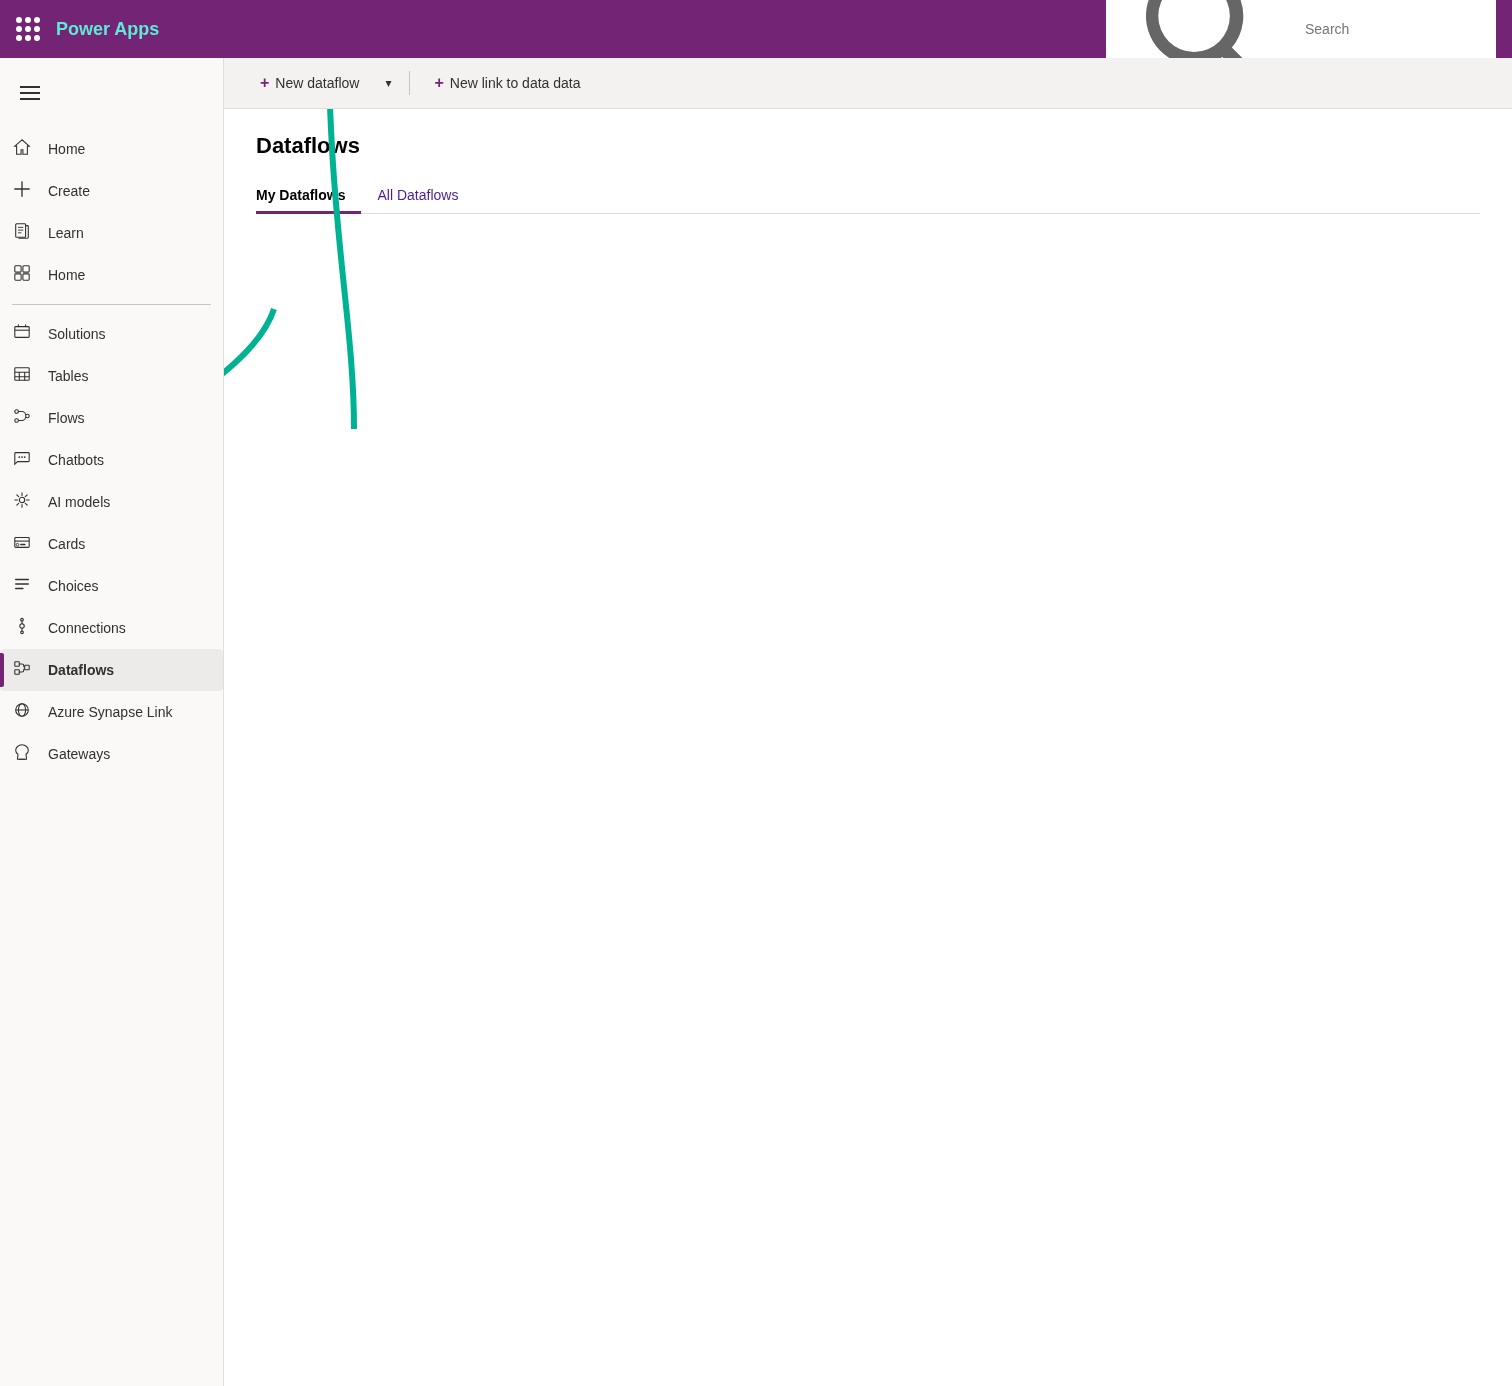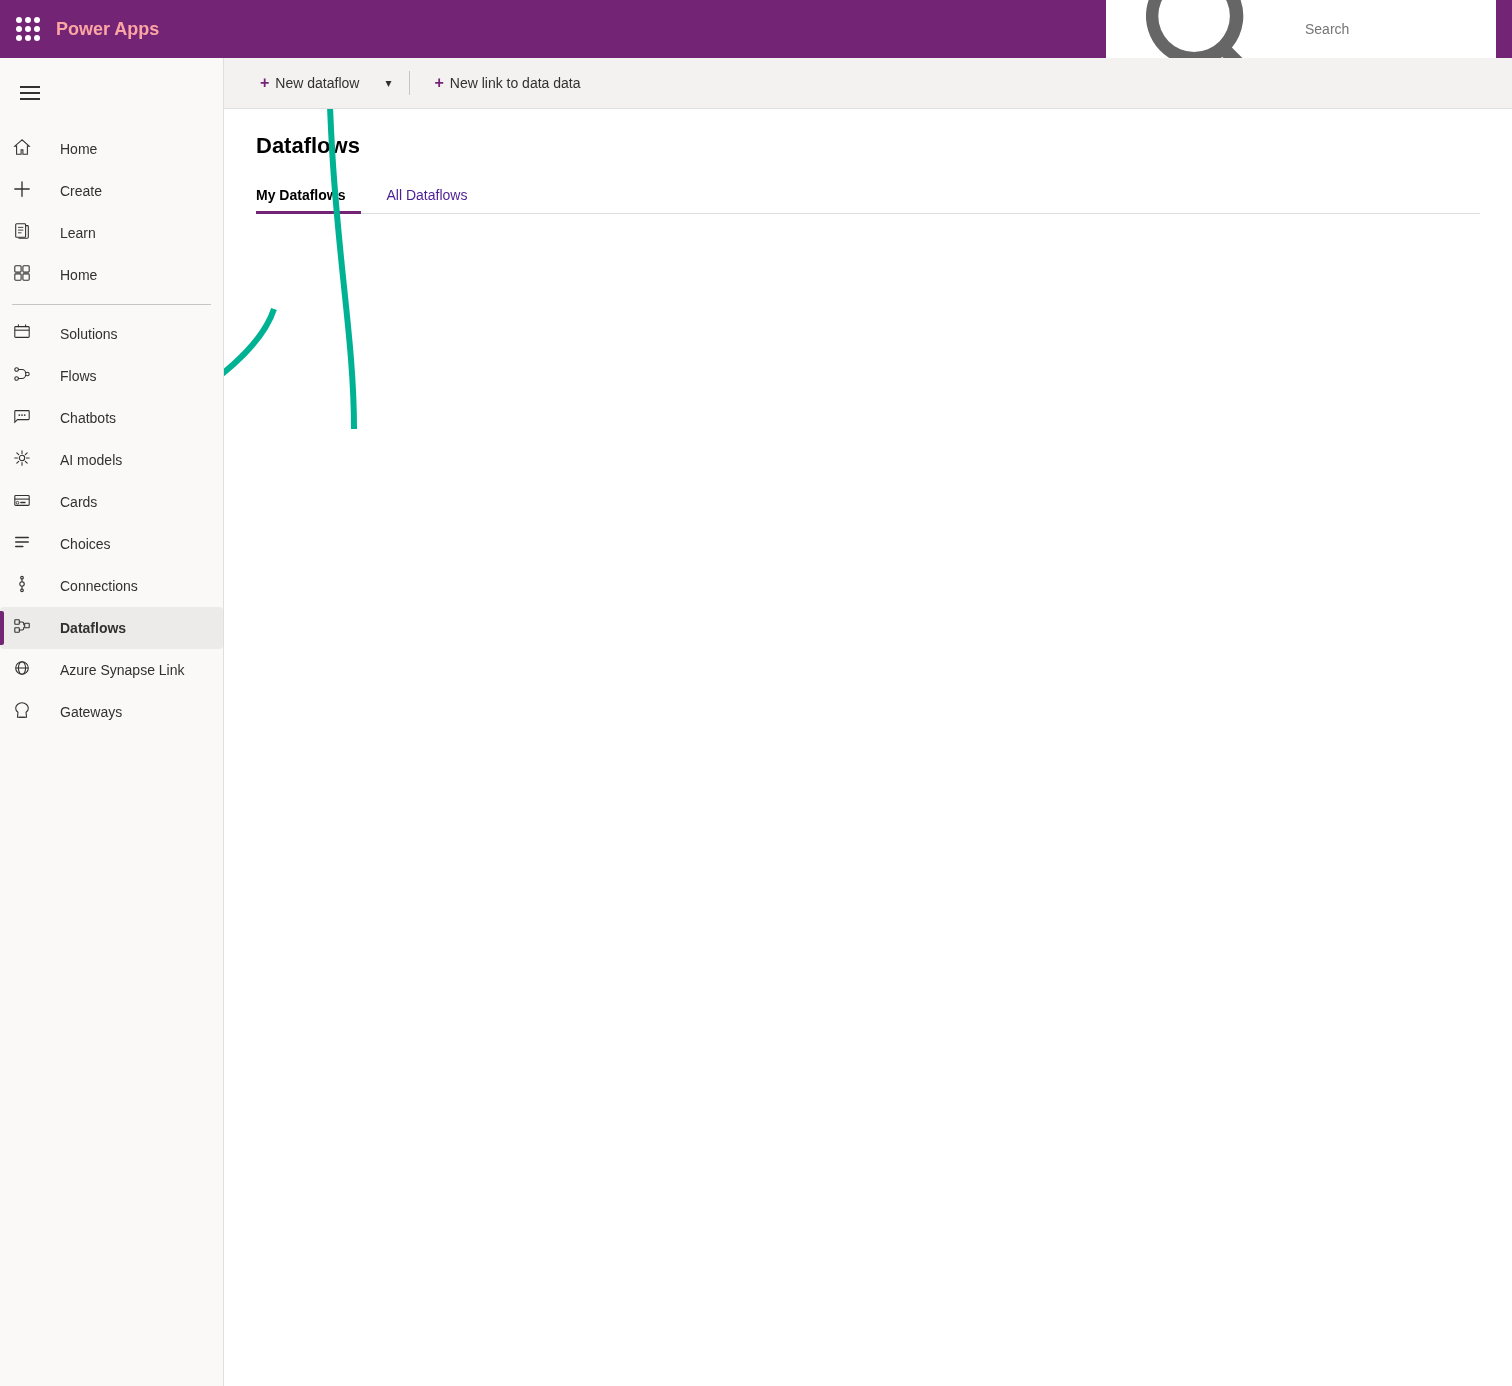--- a/index.html
+++ b/index.html
@@ -20,21 +20,21 @@
       grid-template-columns: repeat(3, 6px);
       gap: 3px;
     }
     .header-dots span {
       width: 6px; height: 6px;
       background: white;
       border-radius: 50%;
       display: block;
     }
     .header-title {
-      color: #fca5a5;
+      color: #5eead4;
       font-size: 18px;
       font-weight: 600;
       flex: 1;
     }
     .search-box {
       display: flex;
       align-items: center;
       background: white;
       border-radius: 3px;
       padding: 6px 12px;
@@ -70,21 +70,21 @@
       flex-direction: column;
       overflow-y: auto;
       flex-shrink: 0;
     }
     .sidebar-top {
       padding: 12px 8px;
     }
     .sidebar-item {
       display: flex;
       align-items: center;
-      gap: 28px;
+      gap: 16px;
       padding: 10px 12px;
       cursor: pointer;
       border-radius: 4px;
       color: #323130;
       font-size: 14px;
       position: relative;
     }
     .sidebar-item.active {
       font-weight: 700;
       background: #edebe9;
@@ -172,21 +172,21 @@
       overflow-y: auto;
     }
     .page-title {
       font-size: 22px;
       font-weight: 700;
       color: #000;
       margin-bottom: 20px;
     }
     .tabs {
       display: flex;
-      gap: 9px;
+      gap: 0;
       border-bottom: 1px solid #e1dfdd;
       margin-bottom: 24px;
     }
     .tab {
       padding: 8px 16px;
       font-size: 14px;
       cursor: pointer;
       color: #4c1d95;
       border-bottom: 3px solid transparent;
       margin-bottom: -1px;
@@ -282,20 +282,29 @@
       <span class="sidebar-icon">
         <svg width="18" height="18" viewBox="0 0 20 20" fill="none" xmlns="http://www.w3.org/2000/svg">
           <rect x="2" y="4" width="16" height="12" rx="1" stroke="#323130" stroke-width="1.2"></rect>
           <path d="M2 8h16" stroke="#323130" stroke-width="1.2"></path>
           <path d="M6 4V2M14 4V2" stroke="#323130" stroke-width="1.2" stroke-linecap="round"></path>
         </svg>
       </span>
       <span>Solutions</span>
     </div>
 
+    <div class="sidebar-item">
+      <span class="sidebar-icon">
+        <svg width="18" height="18" viewBox="0 0 20 20" fill="none" xmlns="http://www.w3.org/2000/svg">
+          <rect x="2" y="3" width="16" height="14" rx="1" stroke="#323130" stroke-width="1.2"></rect>
+          <path d="M2 8h16M2 13h16M7 8v9M13 8v9" stroke="#323130" stroke-width="1.2"></path>
+        </svg>
+      </span>
+      <span>Tables</span>
+    </div>
 
     <div class="sidebar-item">
       <span class="sidebar-icon">
         <svg width="18" height="18" viewBox="0 0 20 20" fill="none" xmlns="http://www.w3.org/2000/svg">
           <circle cx="4" cy="5" r="2" stroke="#323130" stroke-width="1.2"></circle>
           <circle cx="16" cy="10" r="2" stroke="#323130" stroke-width="1.2"></circle>
           <circle cx="4" cy="15" r="2" stroke="#323130" stroke-width="1.2"></circle>
           <path d="M6 5h4a4 4 0 014 4M6 15h4a4 4 0 004-4" stroke="#323130" stroke-width="1.2" fill="none"></path>
         </svg>
       </span>

